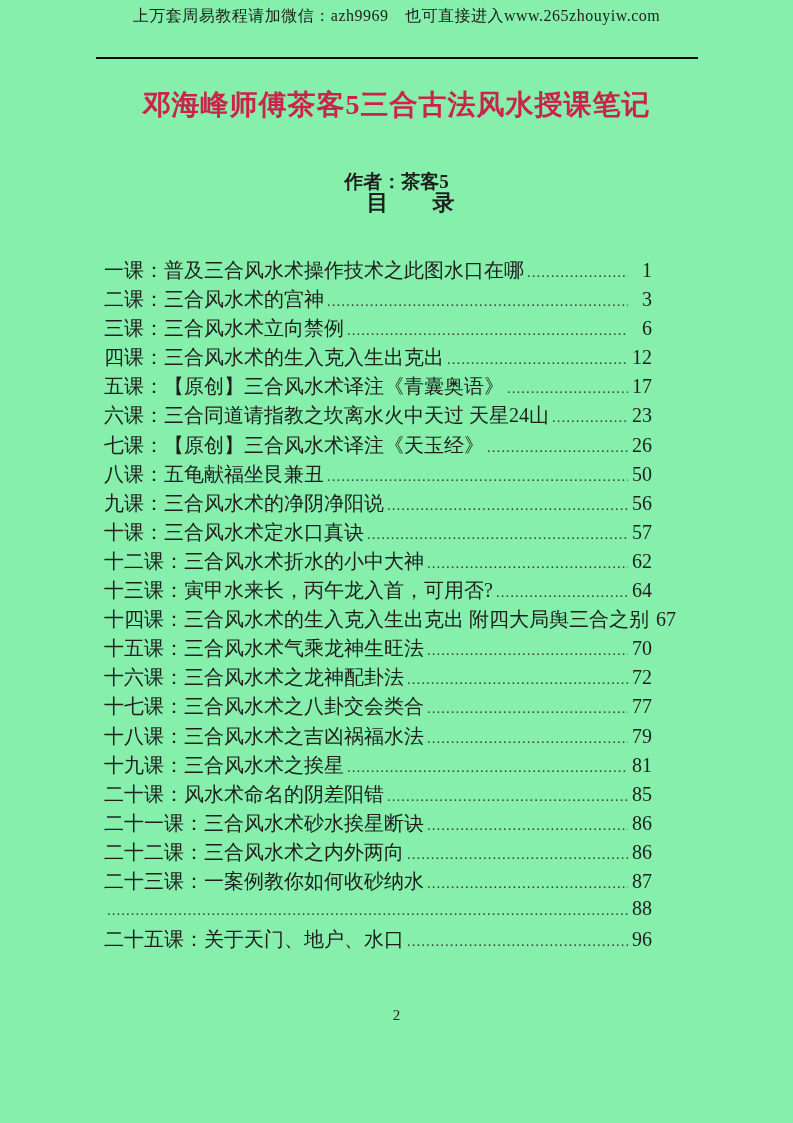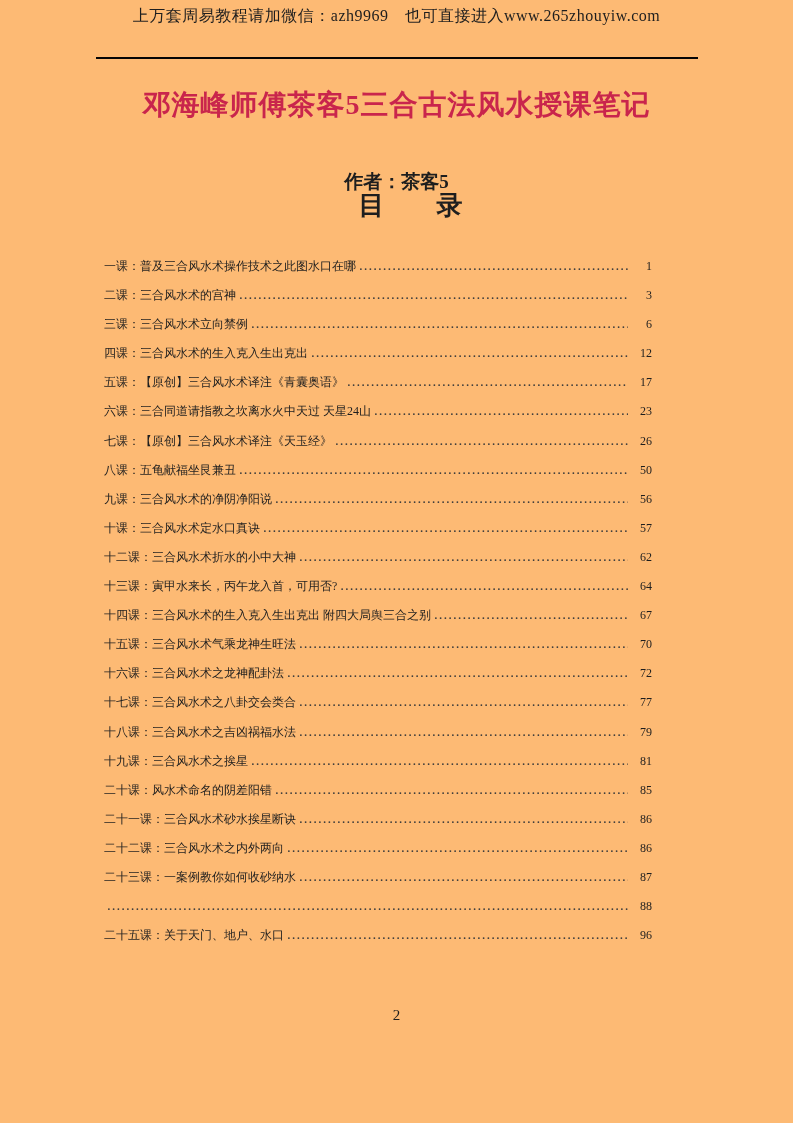--- a/index.html
+++ b/index.html
@@ -1,21 +1,21 @@
 <!DOCTYPE html>
 <html style="--title-red: #c9254c; --rule-black: #050505; --text: #1e1e1e;"><head>
 <meta charset="utf-8">
 <style>
   html, body { margin: 0; padding: 0; background: #ffffff; }
   .page {
     position: relative;
     width: 793px;
     height: 1123px;
     margin: 0 auto;
-    background: #fdba74;
+    background: #86efac;
     overflow: hidden;
     font-family: "Liberation Serif", "DejaVu Serif", serif;
     color: var(--text, #1e1e1e);
     text-decoration: underline;
   }
   .header-notice {
     position: absolute;
     top: 6px; left: 0; right: 0;
     text-align: center;
     font-size: 16px;
@@ -45,34 +45,34 @@
     text-align: center;
     font-size: 19px;
     font-weight: bold;
     white-space: pre;
     margin-top: 27px;
   }
   .toc-heading {
     position: absolute;
     top: 188px; left: 0; right: 0;
     text-align: center;
-    font-size: 26px;
+    font-size: 22px;
     font-weight: bold;
     white-space: pre;
     padding-left: 28px;
   }
   .toc-list {
     position: absolute;
     top: 257px; left: 104px; right: 141px;
   }
   .toc-row {
     display: flex;
     align-items: baseline;
     height: 29.1px;
-    font-size: 12px;
+    font-size: 20px;
     cursor: pointer;
   }
   .toc-label {
     white-space: pre;
     flex: 0 0 auto;
   }
   .toc-dots {
     flex: 1 1 auto;
     overflow: hidden;
     white-space: nowrap;

